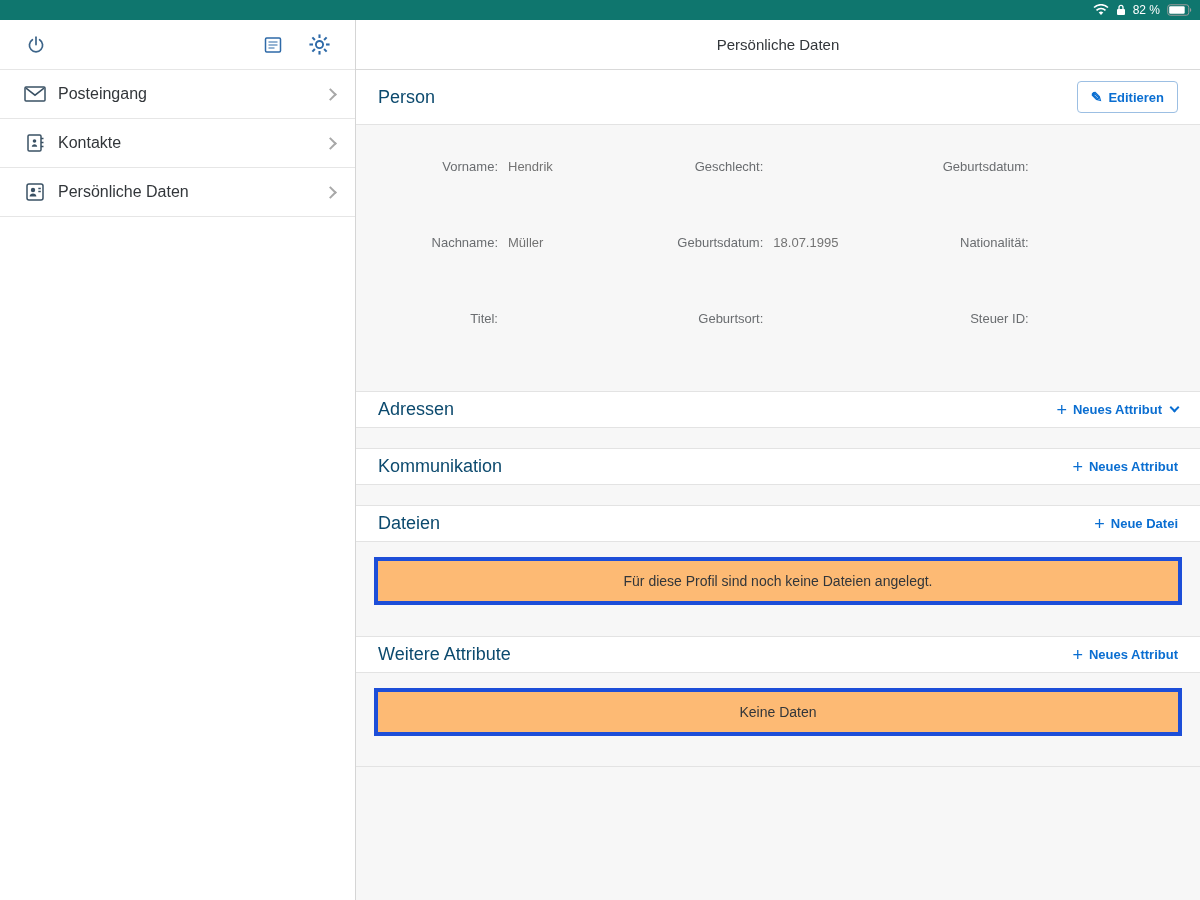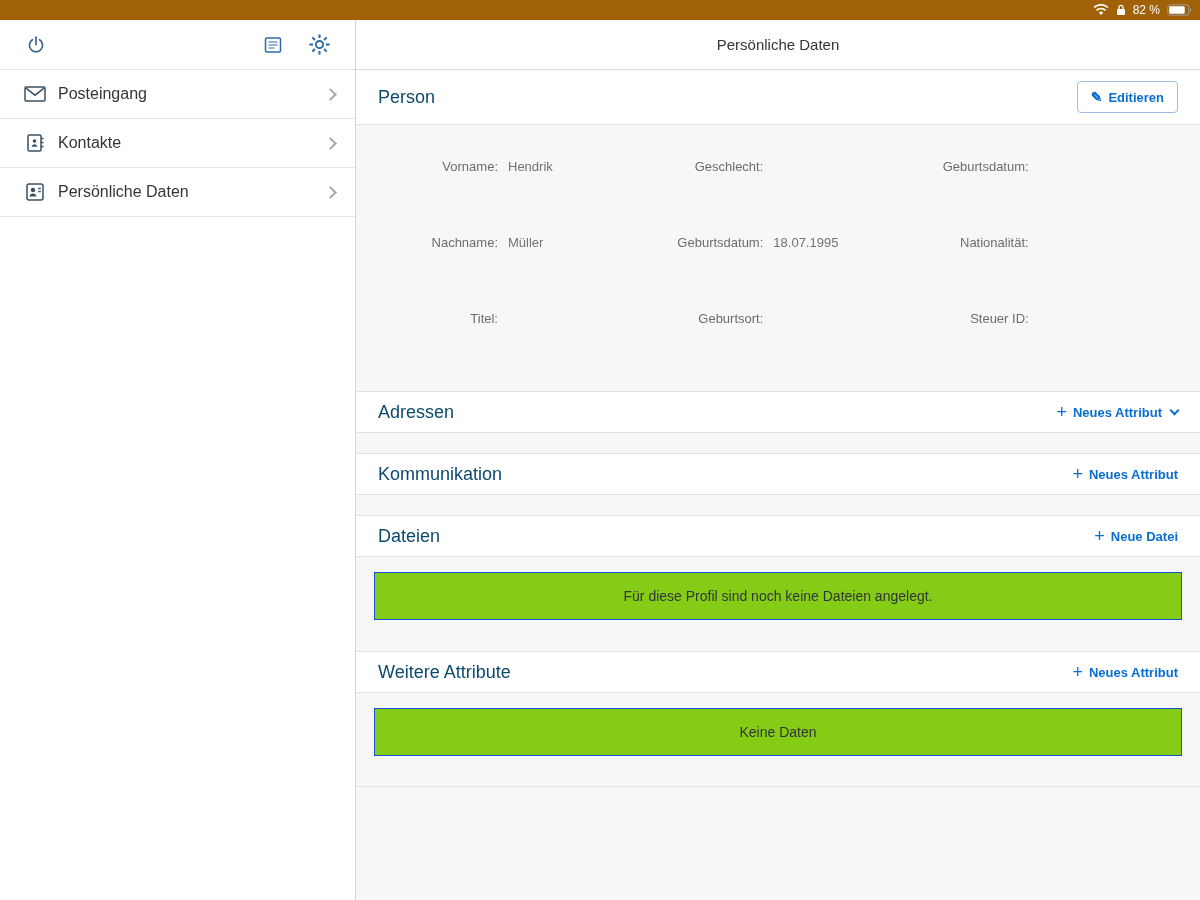--- a/index.html
+++ b/index.html
@@ -1,20 +1,20 @@
 <!DOCTYPE html>
 <html><head>
 <meta charset="utf-8">
 <style>
   * { margin:0; padding:0; box-sizing:border-box; }
   html,body { width:1200px; height:900px; overflow:hidden; background:#f7f7f7;
               font-family:"Liberation Sans", sans-serif; color:#32363a; }
 
   
-  .statusbar { height:20px; background:#a16207; display:flex; align-items:center;
+  .statusbar { height:20px; background:#0f766e; display:flex; align-items:center;
                justify-content:flex-end; padding:0 8px; gap:7px; }
   .statusbar .pct { color:#fff; font-size:12px; line-height:20px; }
 
   
   .app { display:flex; height:880px; }
 
   
   .sidebar { width:356px; background:#fff; border-right:1px solid #d5d5d5; }
   .side-toolbar { height:50px; display:flex; align-items:center; padding:0 22px;
                   border-bottom:1px solid #e6e6e6; }
@@ -48,35 +48,35 @@
               cursor:pointer; }
   .edit-btn .pencil { font-size:14px; }
 
   .person-form { display:grid; grid-template-columns:repeat(3,1fr);
                  padding:26px 24px 58px; }
   .fcol { display:flex; flex-direction:column;gap:46px; }
   .frow { height:30px; display:flex; align-items:center; font-size:13px; }
   .flabel { flex:0 0 118px; text-align:right; color:#6a6d70; margin-right:10px; }
   .fvalue { color:#737373; }
 
-  .section-bar { height:42px; background:#fff; border-top:1px solid #e3e3e3;
+  .section-bar { height:37px; background:#fff; border-top:1px solid #e3e3e3;
                  border-bottom:1px solid #e3e3e3; display:flex; align-items:center;
                  justify-content:space-between; padding:0 22px; }
   .mt40 { margin-top:20px;text-align:right; }
   .mt31 { margin-top:31px; }
 
   .action-link { display:inline-flex; align-items:center; gap:6px; color:#0a6ed1;
                  font-size:13px; font-weight:700; cursor:pointer; }
   .action-link .plus { font-size:18px; font-weight:400; line-height:1; }
   .chev-down { width:7px; height:7px; border-right:2px solid #0a6ed1;
                border-bottom:2px solid #0a6ed1; transform:rotate(45deg);
                margin-top:-4px; margin-left:3px; }
 
-  .empty-card { margin:15px 18px 0; height:48px; background:#84cc16;
-                border:1px solid #1d4ed8; display:flex; align-items:center;
+  .empty-card { margin:15px 18px 0; height:48px; background:#fdba74;
+                border:4px solid #1d4ed8; display:flex; align-items:center;
                 justify-content:center; font-size:14px; color:#32363a; }
   .end-divider { margin-top:30px; border-top:1px solid #e3e3e3; }
 
   svg { display:block; }
 </style>
 </head>
 <body>
 
 <div class="statusbar">
   <span>

